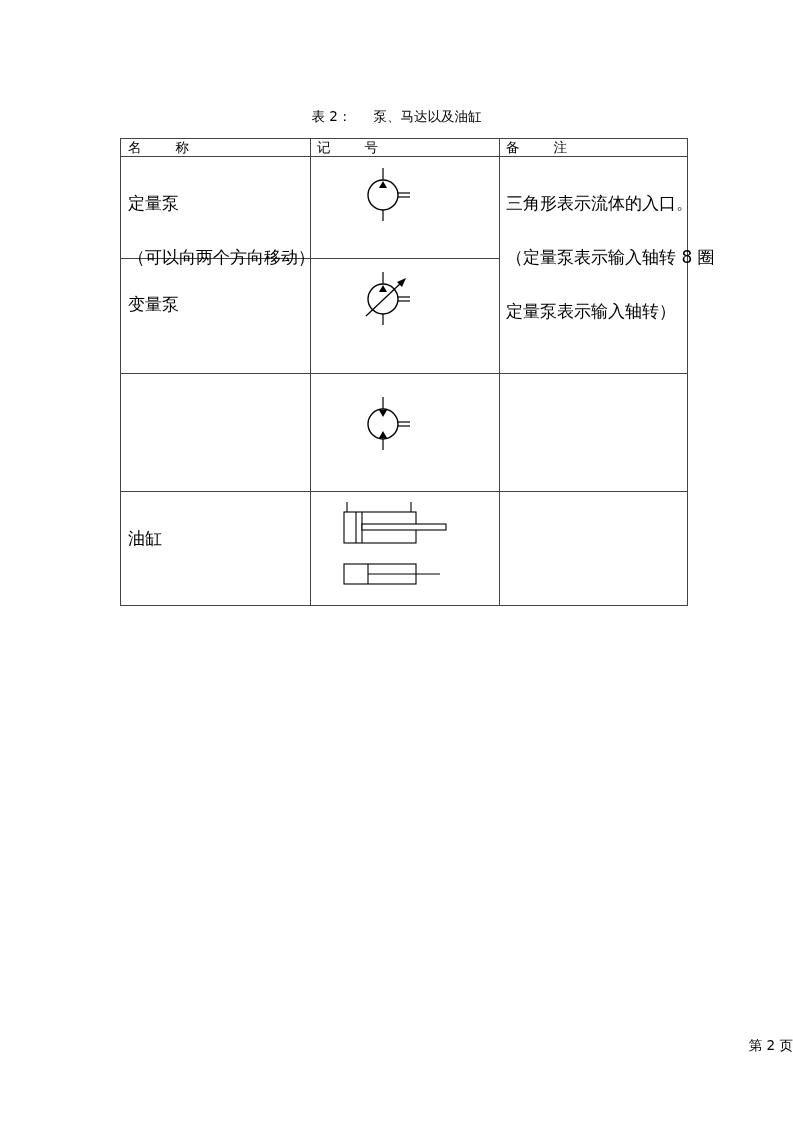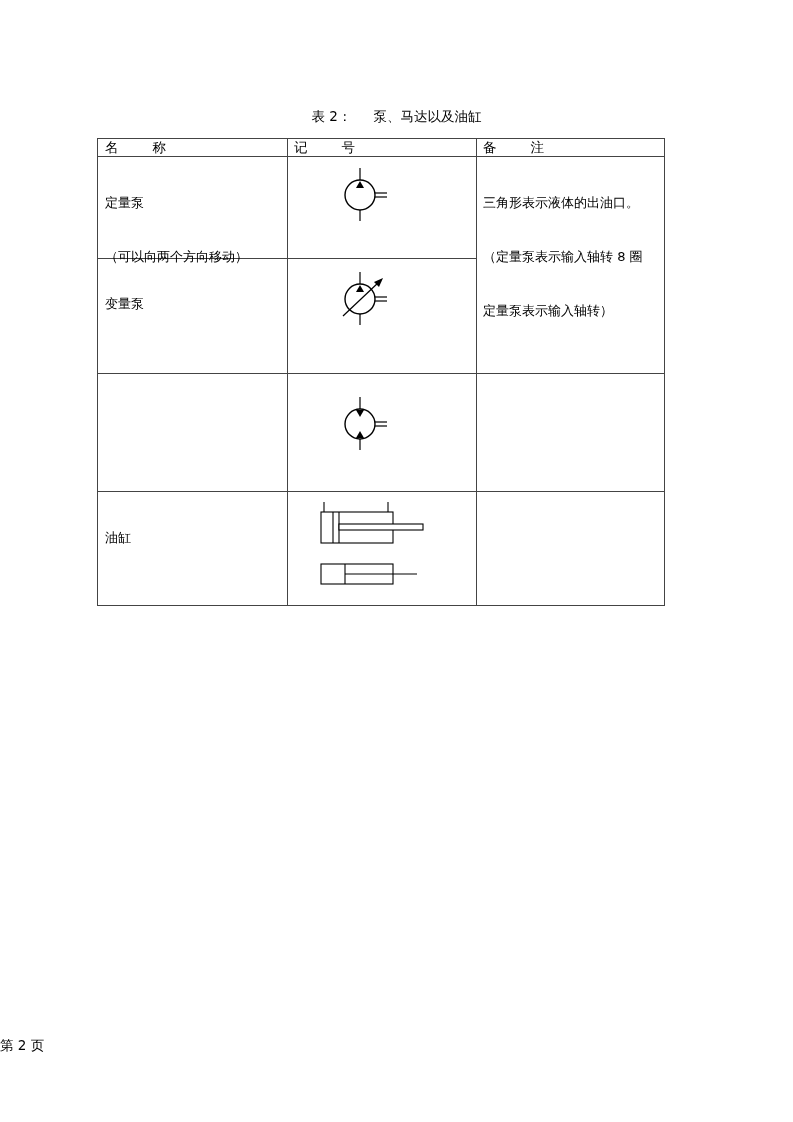--- a/index.html
+++ b/index.html
@@ -1,29 +1,29 @@
 <!DOCTYPE html>
 <html><head>
 <meta charset="utf-8">
 <style>
   html, body { margin: 0; padding: 0; background: #ffffff; }
   body { width: 793px; height: 1122px; position: relative; overflow: hidden;
          font-family: "DejaVu Sans", "Liberation Sans", sans-serif; color: #000; }
   .caption { position: absolute; top: 108px; left: 0; width: 793px; text-align: center;
              font-size: 13.5px; }
   .caption .num { margin-right: 22px; }
-  .tbl { position: absolute; left: 97px; top: 138px; width: 568px; height: 468px; }
+  .tbl { position: absolute; left: 120px; top: 138px; width: 568px; height: 468px; }
   .hline, .vline { position: absolute; background: #444; }
   .hline { height: 1px; }
   .vline { width: 1px; }
-  .cell-text { position: absolute; font-size: 13px; line-height: 18px; white-space: pre; }
+  .cell-text { position: absolute; font-size: 17px; line-height: 18px; white-space: pre; }
   .hdr { position: absolute; top: 1px; font-size: 13.5px; line-height: 17px; }
   .hdr span.gap { display: inline-block; width: 34px; }
   .sym { position: absolute; }
-  .footer { position: absolute; top: 1037px; left: 0; width: 793px; text-align: left; font-size: 13.5px; }
+  .footer { position: absolute; top: 1037px; left: 0; width: 793px; text-align: right; font-size: 13.5px; }
 </style>
 </head>
 <body>
 
 <div class="caption">
   <span class="num">表 2：</span><span>泵、马达以及油缸</span>
 </div>
 
 <div class="tbl">
 
@@ -56,21 +56,21 @@
   <svg class="sym" style="left:240px;top:28px" width="60" height="58" viewBox="0 0 60 58">
     <line x1="23" y1="2" x2="23" y2="14" stroke="#000" stroke-width="1.2"></line>
     <line x1="23" y1="44" x2="23" y2="55" stroke="#000" stroke-width="1.2"></line>
     <circle cx="23" cy="29" r="15" fill="none" stroke="#000" stroke-width="1.4"></circle>
     <polygon points="23,15 19,22 27,22" fill="#000"></polygon>
     <line x1="38" y1="27" x2="50" y2="27" stroke="#000" stroke-width="1.2"></line>
     <line x1="38" y1="31" x2="50" y2="31" stroke="#000" stroke-width="1.2"></line>
   </svg>
 
   <div class="cell-text" style="left:386px;top:20px">
-    <div>三角形表示液体的出油口。</div>
+    <div>三角形表示流体的入口。</div>
     <div>（定量泵表示输入轴转 8 圈</div>
     <div>定量泵表示输入轴转）</div>
   </div>
 
   <div class="cell-text" style="left:8px;top:121px">
     <div>变量泵</div>
   </div>
   <svg class="sym" style="left:240px;top:132px" width="60" height="58" viewBox="0 0 60 58">
     <line x1="23" y1="2" x2="23" y2="14" stroke="#000" stroke-width="1.2"></line>
     <line x1="23" y1="44" x2="23" y2="55" stroke="#000" stroke-width="1.2"></line>

